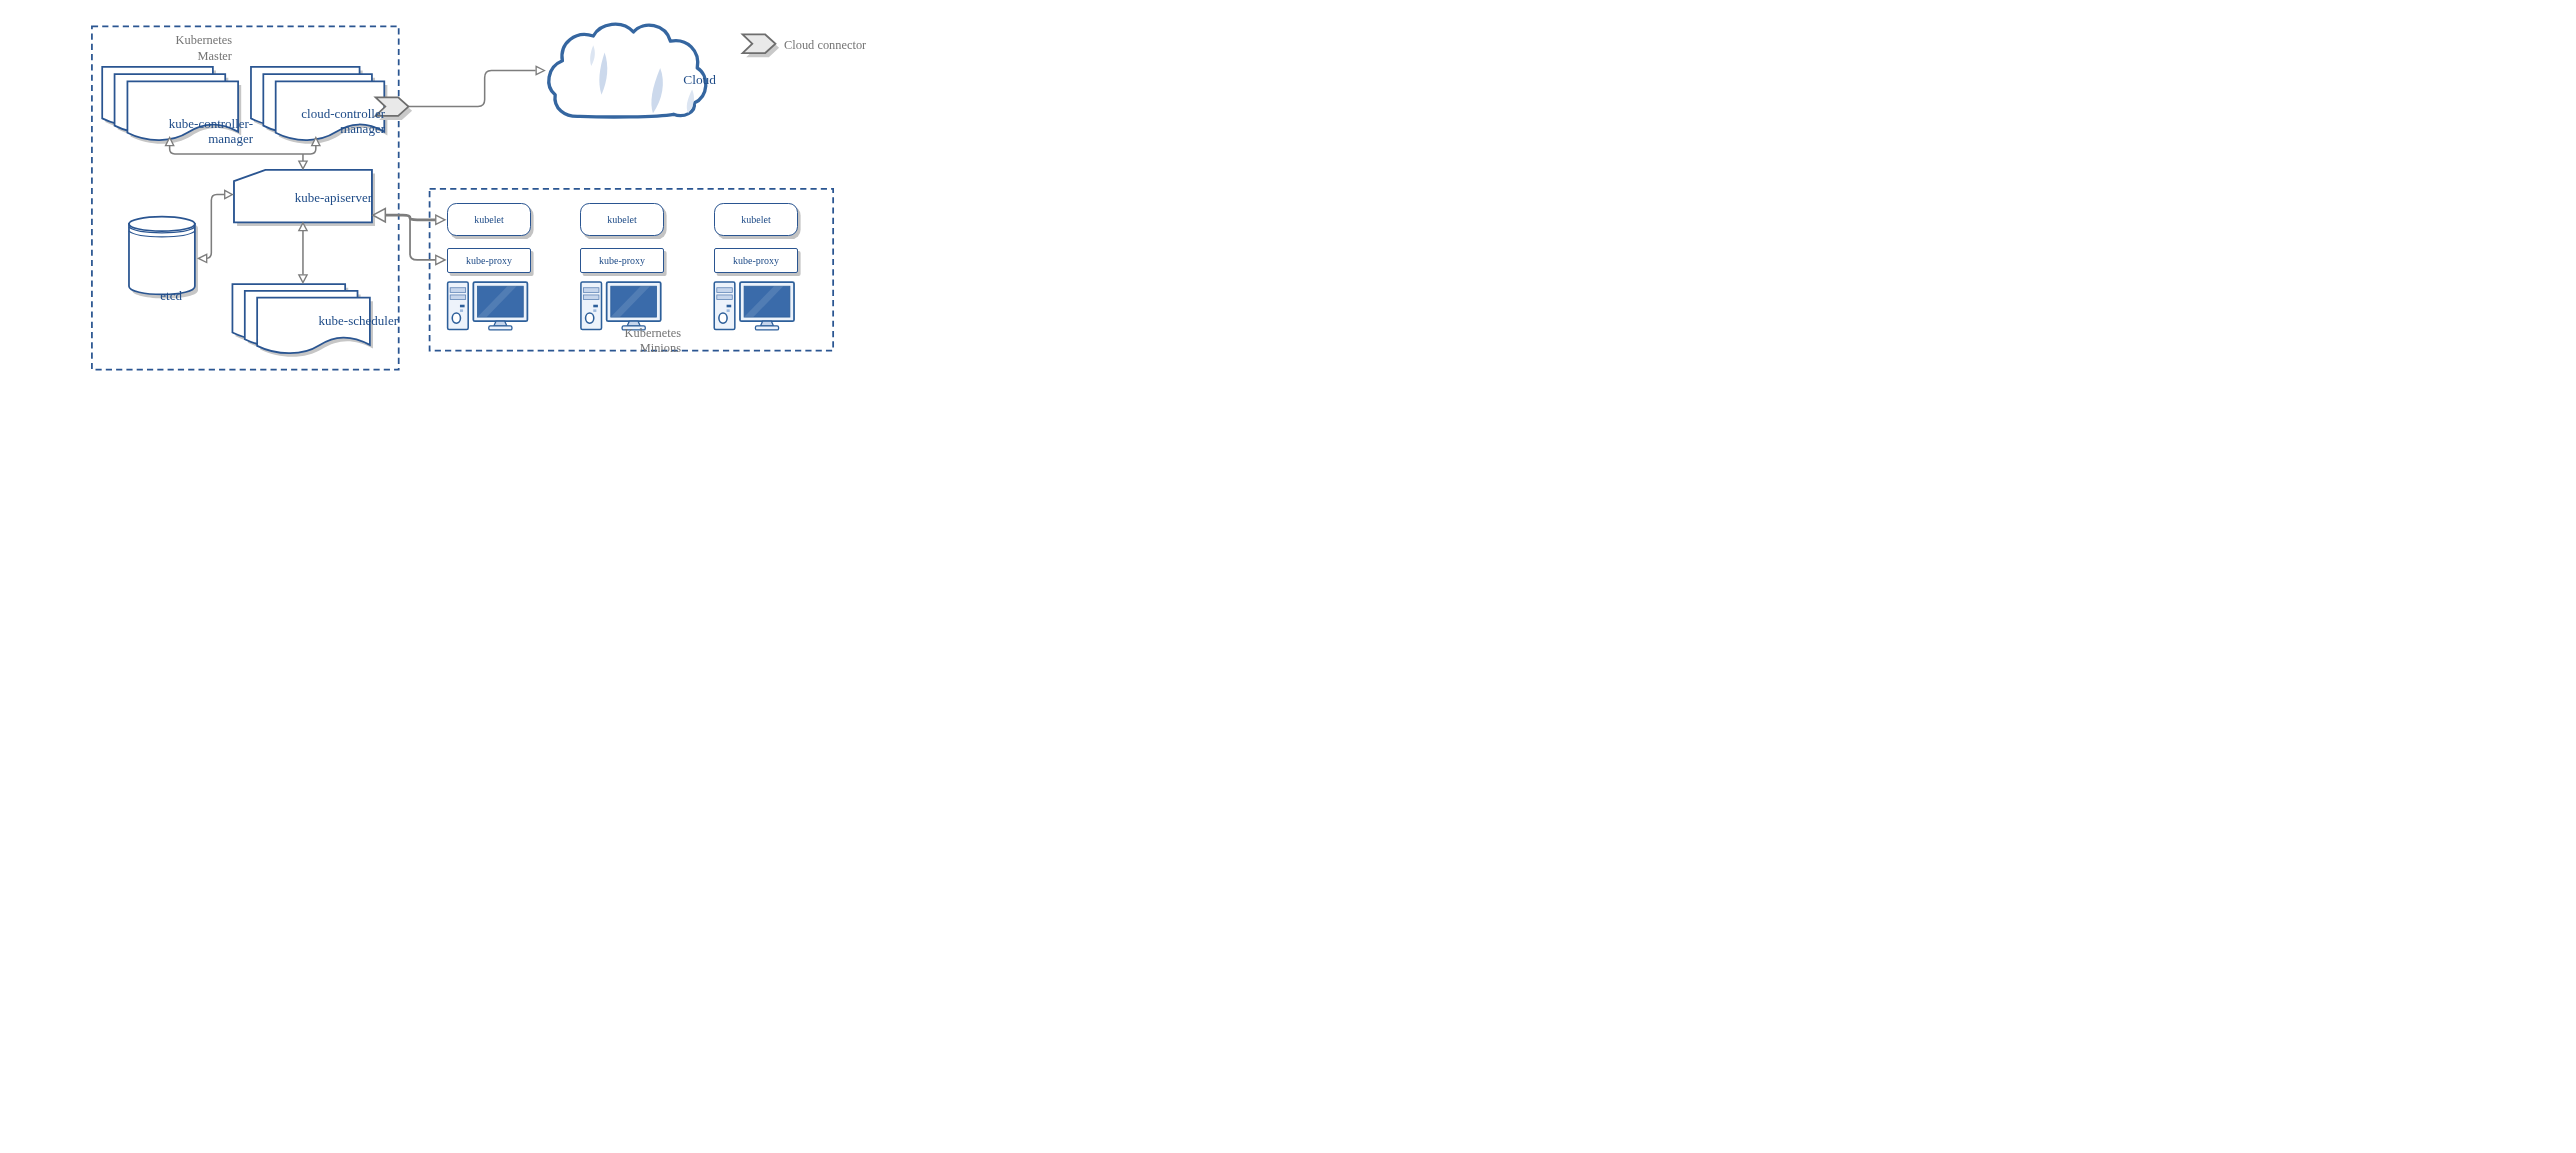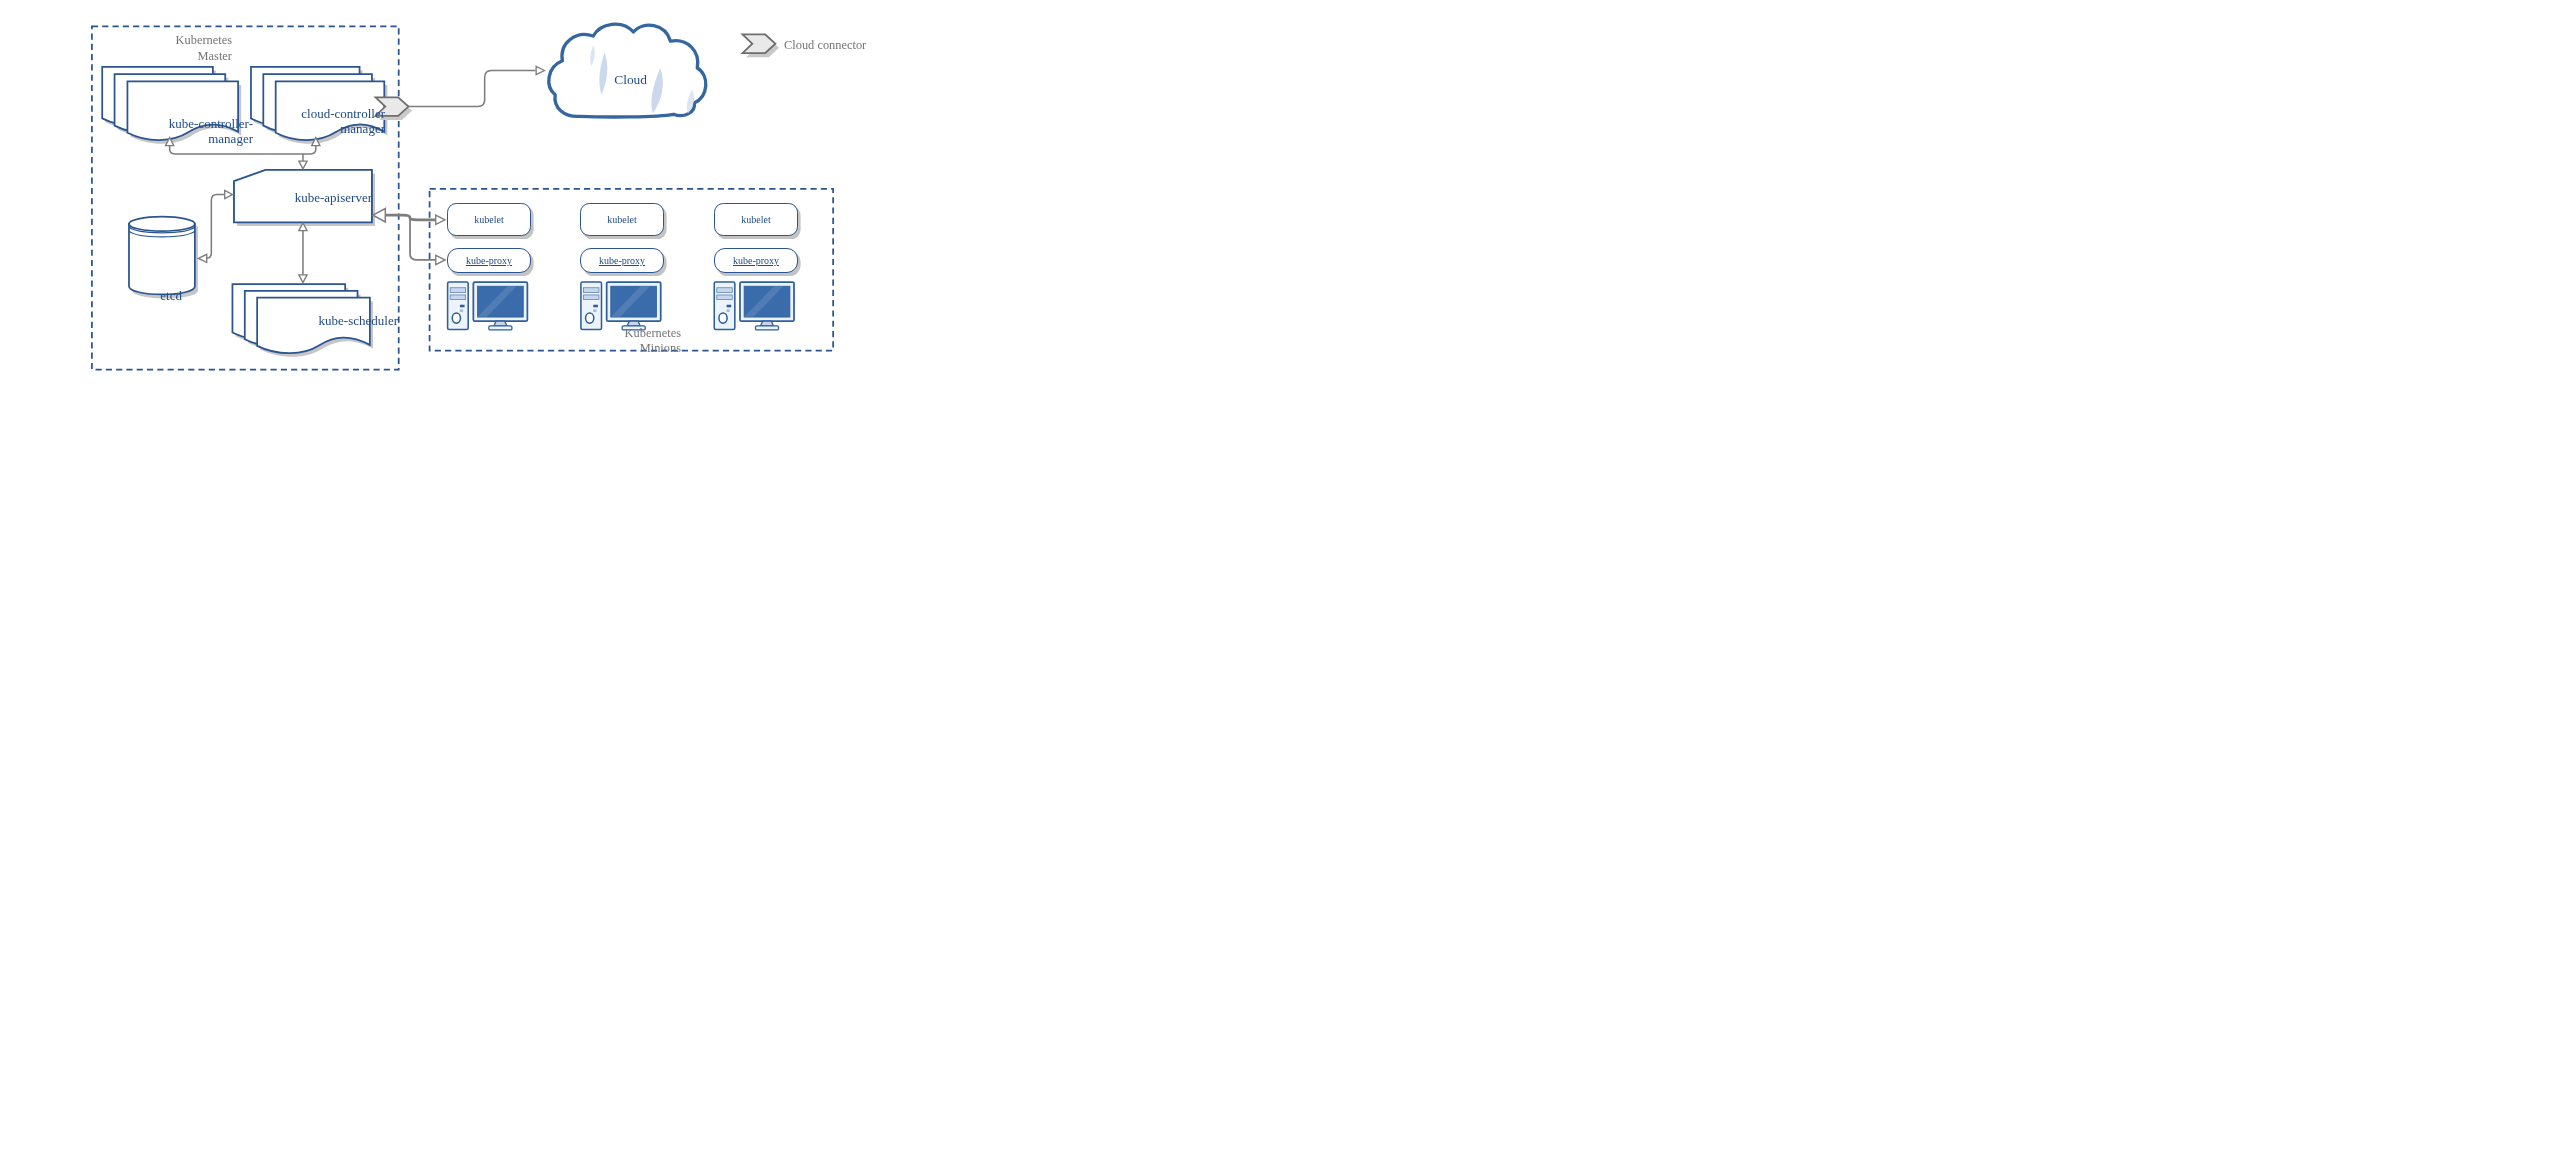--- a/index.html
+++ b/index.html
@@ -6,21 +6,21 @@
   body{width:888px;height:384px;position:relative;overflow:hidden;
        font-family:"Liberation Serif","DejaVu Serif",serif;}
   #canvas{position:absolute;left:0;top:0;width:888px;height:384px;}
   svg.layer{position:absolute;left:0;top:0;}
   .lbl{position:absolute;text-align:right;color:#1e4b87;line-height:15px;font-size:13px;}
   .gray{color:#757575;}
   .node{position:absolute;width:84px;box-sizing:border-box;background:#fff;
         border:1.5px solid #2a5591;display:flex;align-items:center;justify-content:center;
         color:#1e4b87;font-size:10px;box-shadow:2.6px 3.1px 0 #c3c3c3;}
   .kubelet{top:203px;height:33px;border-radius:9.3px;}
-  .kproxy{top:248px;height:25px;border-radius:11px;text-decoration:underline;}
+  .kproxy{top:248px;height:25px;border-radius:2px;}
 </style>
 </head>
 <body>
 
 <div id="canvas">
 
 <svg class="layer" width="888" height="384" viewBox="0 0 1724 746">
 
   <rect x="178" y="51" width="596" height="667" fill="none" stroke="#2a5591" stroke-width="3.4" stroke-dasharray="12 8"></rect>
   <rect x="834" y="367" width="784" height="314" fill="none" stroke="#2a5591" stroke-width="3.4" stroke-dasharray="12 8"></rect>
@@ -194,21 +194,21 @@
   <div>cloud-controller</div>
   <div>manager</div>
 </div>
 
 <div class="lbl" style="left:234px;top:190px;width:138px;">kube-apiserver</div>
 
 <div class="lbl" style="left:128px;top:252px;width:54px;margin-top:36px;">etcd</div>
 
 <div class="lbl" style="left:257px;top:313px;width:113px;margin-left:28px;">kube-scheduler</div>
 
-<div class="lbl" style="left:544px;top:72px;width:103px;font-size:13.4px;">Cloud</div>
+<div class="lbl" style="left:613px;top:72px;width:103px;font-size:13.4px;">Cloud</div>
 
 <div class="lbl gray" style="left:784px;top:38px;width:113px;font-size:12.4px;text-align:left;">Cloud connector</div>
 
 <div class="lbl gray" style="left:578px;top:326px;width:103px;font-size:12.4px;line-height:15px;">
   <div>Kubernetes</div>
   <div>Minions</div>
 </div>
 
 <div class="node kubelet" style="left:447px;">
   <span>kubelet</span>

